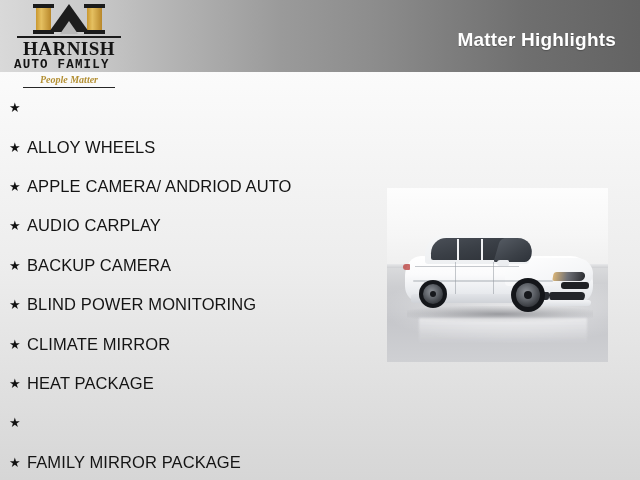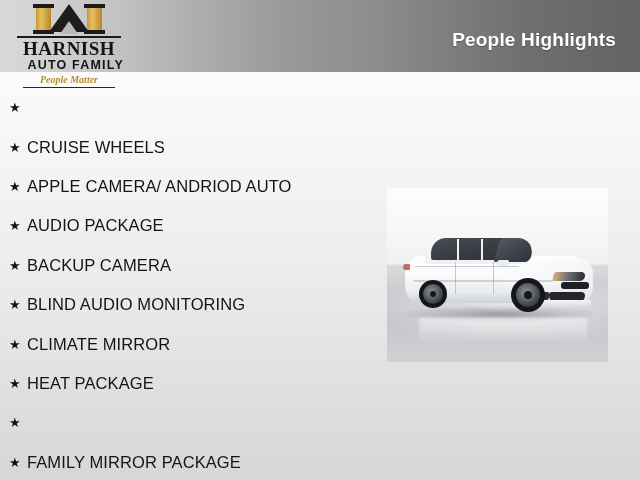--- a/index.html
+++ b/index.html
@@ -96,22 +96,22 @@
   .logo-name {
     text-align: center;
     font-family: "Liberation Serif", serif;
     font-weight: bold;
     font-size: 19px;
     letter-spacing: 0.5px;
     color: #141414;
     line-height: 19px;
   }
   .logo-sub {
-    text-align: right;
-    font-family: Liberation Sans, sans-serif;
+    text-align: left;
+    font-family: Liberation Mono, monospace;
     font-weight: bold;
     font-size: 12.5px;
     letter-spacing: 1.2px;
     color: #141414;
     line-height: 13px;
     margin-top: 1px;
   }
   .logo-tag {
     text-align: center;
     font-family: "Liberation Serif", serif;
@@ -448,46 +448,46 @@
         </div>
         <div class="apex"></div>
         <div class="apex-notch"></div>
       </div>
       <div class="logo-rule"></div>
       <div class="logo-name">HARNISH</div>
       <div class="logo-sub">AUTO FAMILY</div>
       <div class="logo-tag">People Matter</div>
     </div>
 
-    <div class="header-title">People Highlights</div>
+    <div class="header-title">Matter Highlights</div>
   </div>
 
   <ul class="features">
     <li class="feature-item">
       <span class="star-icon">★</span>
     </li>
     <li class="feature-item">
       <span class="star-icon">★</span>
-      <span class="feature-label">CRUISE WHEELS</span>
+      <span class="feature-label">ALLOY WHEELS</span>
     </li>
     <li class="feature-item">
       <span class="star-icon">★</span>
       <span class="feature-label">APPLE CAMERA/ ANDRIOD AUTO</span>
     </li>
     <li class="feature-item">
       <span class="star-icon">★</span>
-      <span class="feature-label">AUDIO PACKAGE</span>
+      <span class="feature-label">AUDIO CARPLAY</span>
     </li>
     <li class="feature-item">
       <span class="star-icon">★</span>
       <span class="feature-label">BACKUP CAMERA</span>
     </li>
     <li class="feature-item">
       <span class="star-icon">★</span>
-      <span class="feature-label">BLIND AUDIO MONITORING</span>
+      <span class="feature-label">BLIND POWER MONITORING</span>
     </li>
     <li class="feature-item">
       <span class="star-icon">★</span>
       <span class="feature-label">CLIMATE MIRROR</span>
     </li>
     <li class="feature-item">
       <span class="star-icon">★</span>
       <span class="feature-label">HEAT PACKAGE</span>
     </li>
     <li class="feature-item">

